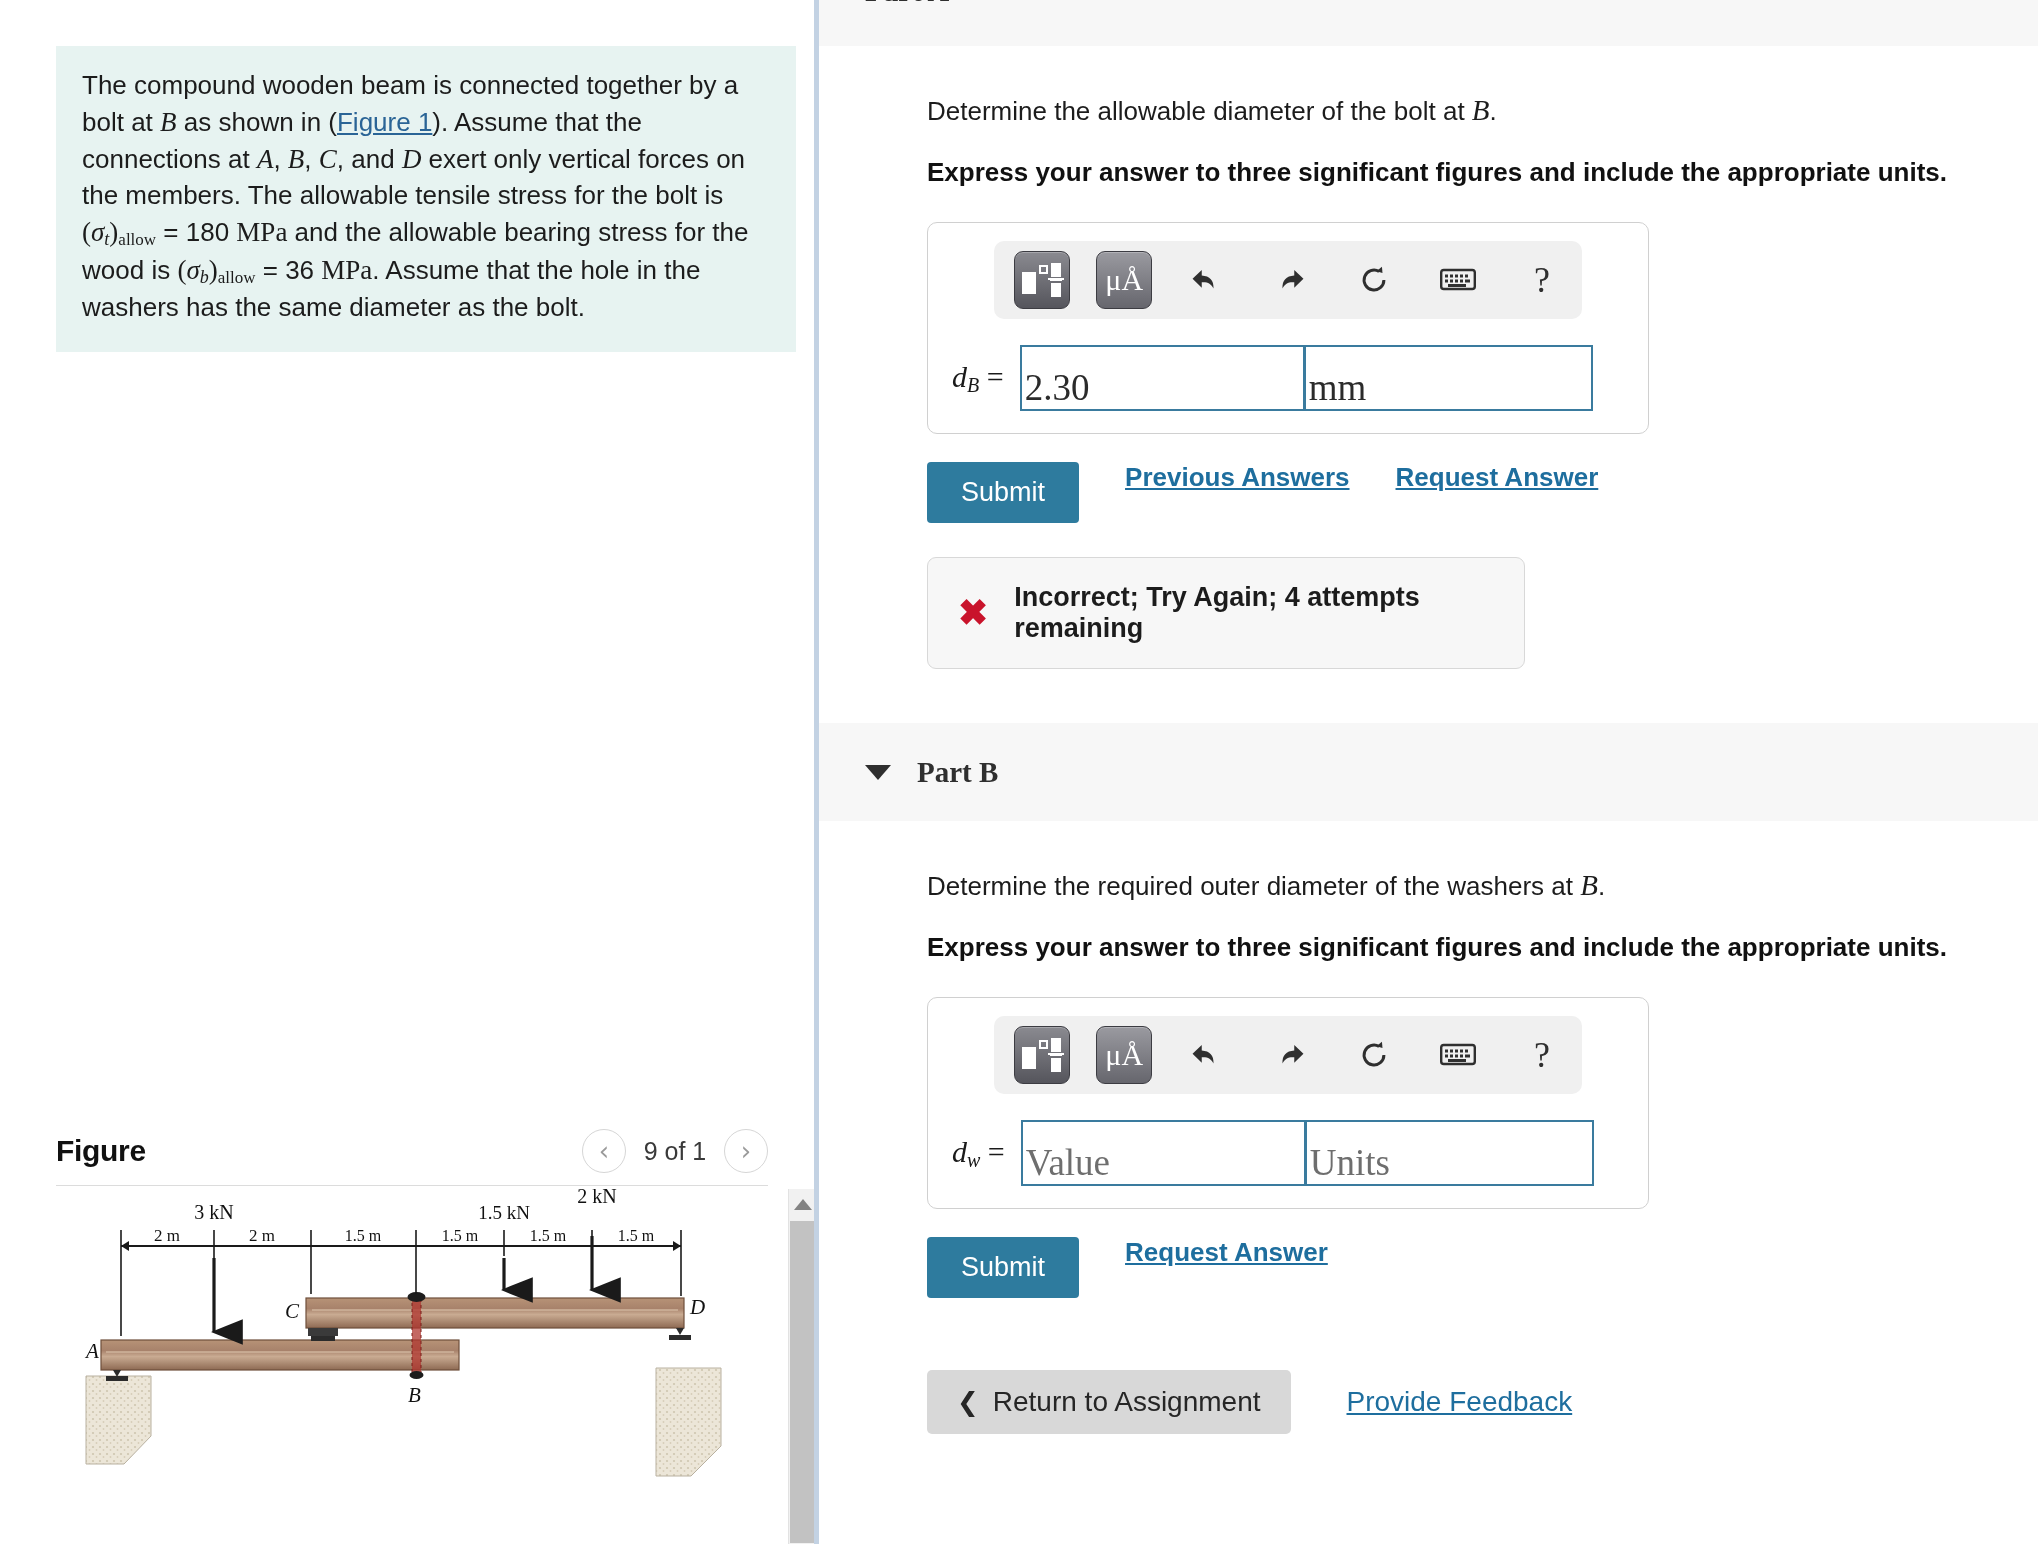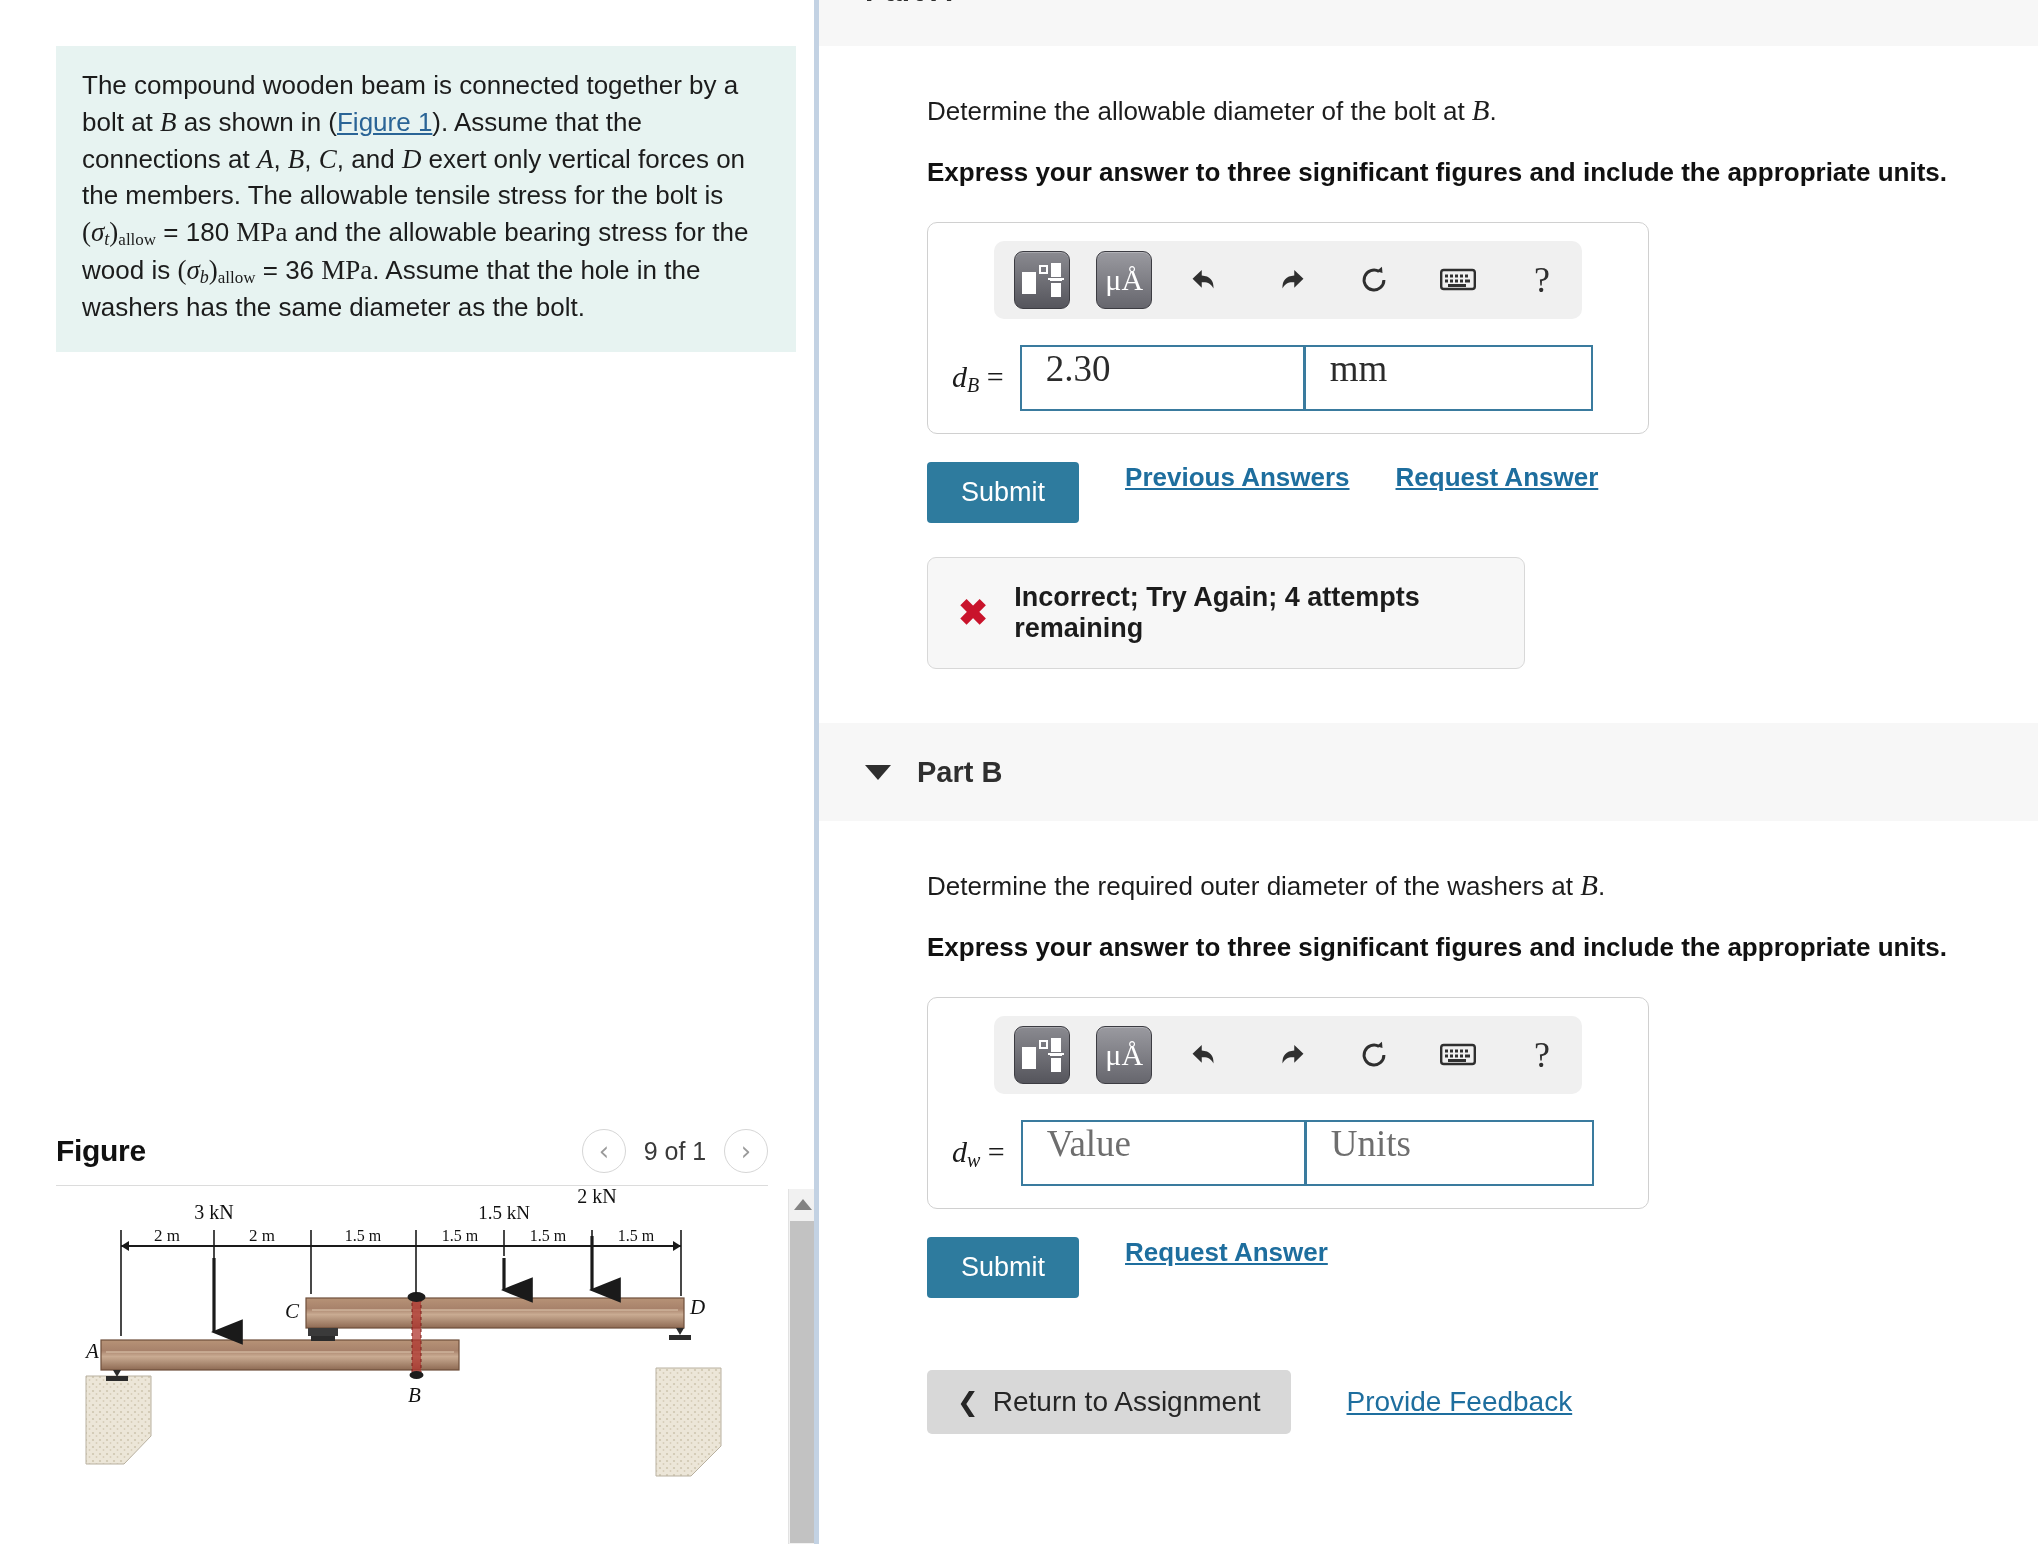--- a/index.html
+++ b/index.html
@@ -75,21 +75,21 @@
     position:absolute; left:814px; top:0; width:5px; height:1544px;
     background:#c3d2e3;
   }
 
   
   .right-panel {
     position:absolute; left:819px; top:0; width:1219px; height:1544px; background:#fff;
   }
   .part-header {
     background:#f7f7f7; width:100%;
-    display:flex; align-items:center; padding-left:46px;
+    display:flex; align-items:center; padding-left:46px;font-family:Liberation Serif, serif;
   }
   .part-header-a { height:46px; position:relative; }
   .part-a-label {
     position:absolute; left:46px; top:-26px;
     font-size:30px; font-weight:bold; color:#2f2f2f;
   }
   .part-header-b { height:98px; margin-top:0; }
   .caret {
     width:0;height:0;border-left:13px solid transparent;border-right:13px solid transparent;
     border-top:15px solid #2f2f2f; margin-right:26px;
@@ -140,21 +140,21 @@
   .ans-row {
     display:flex; align-items:center; margin-top:26px; padding-left:24px;
   }
   .ans-var {
     font-family:"Liberation Serif", serif; font-size:30px; color:#1a1a1a;
     margin-right:16px; white-space:nowrap;
   }
   .ans-var .sub { font-size:20px; vertical-align:-0.25em; font-style:italic;}
   .ans-input {
     width:285px; height:66px; border:2px solid #3a7b9e; background:#fff;
-    display:flex; align-items:flex-start; padding-left:24px;
+    display:flex; align-items:flex-end; padding-left:3px;
     font-family:"Liberation Serif", serif; font-size:37px; color:#2b2b2b;
   }
   .ans-input.units { width:288px; border-left-width:1px; }
   .ans-input.placeholder { color:#6e6e6e; }
 
   .btn-row { display:flex; margin-top:28px; }
   .submit-btn {
     background:#2e7b9e; color:#fff; font-size:27px;
     padding:15px 34px; border:none; border-radius:4px; cursor:pointer;
     font-family:"Liberation Sans", sans-serif;

